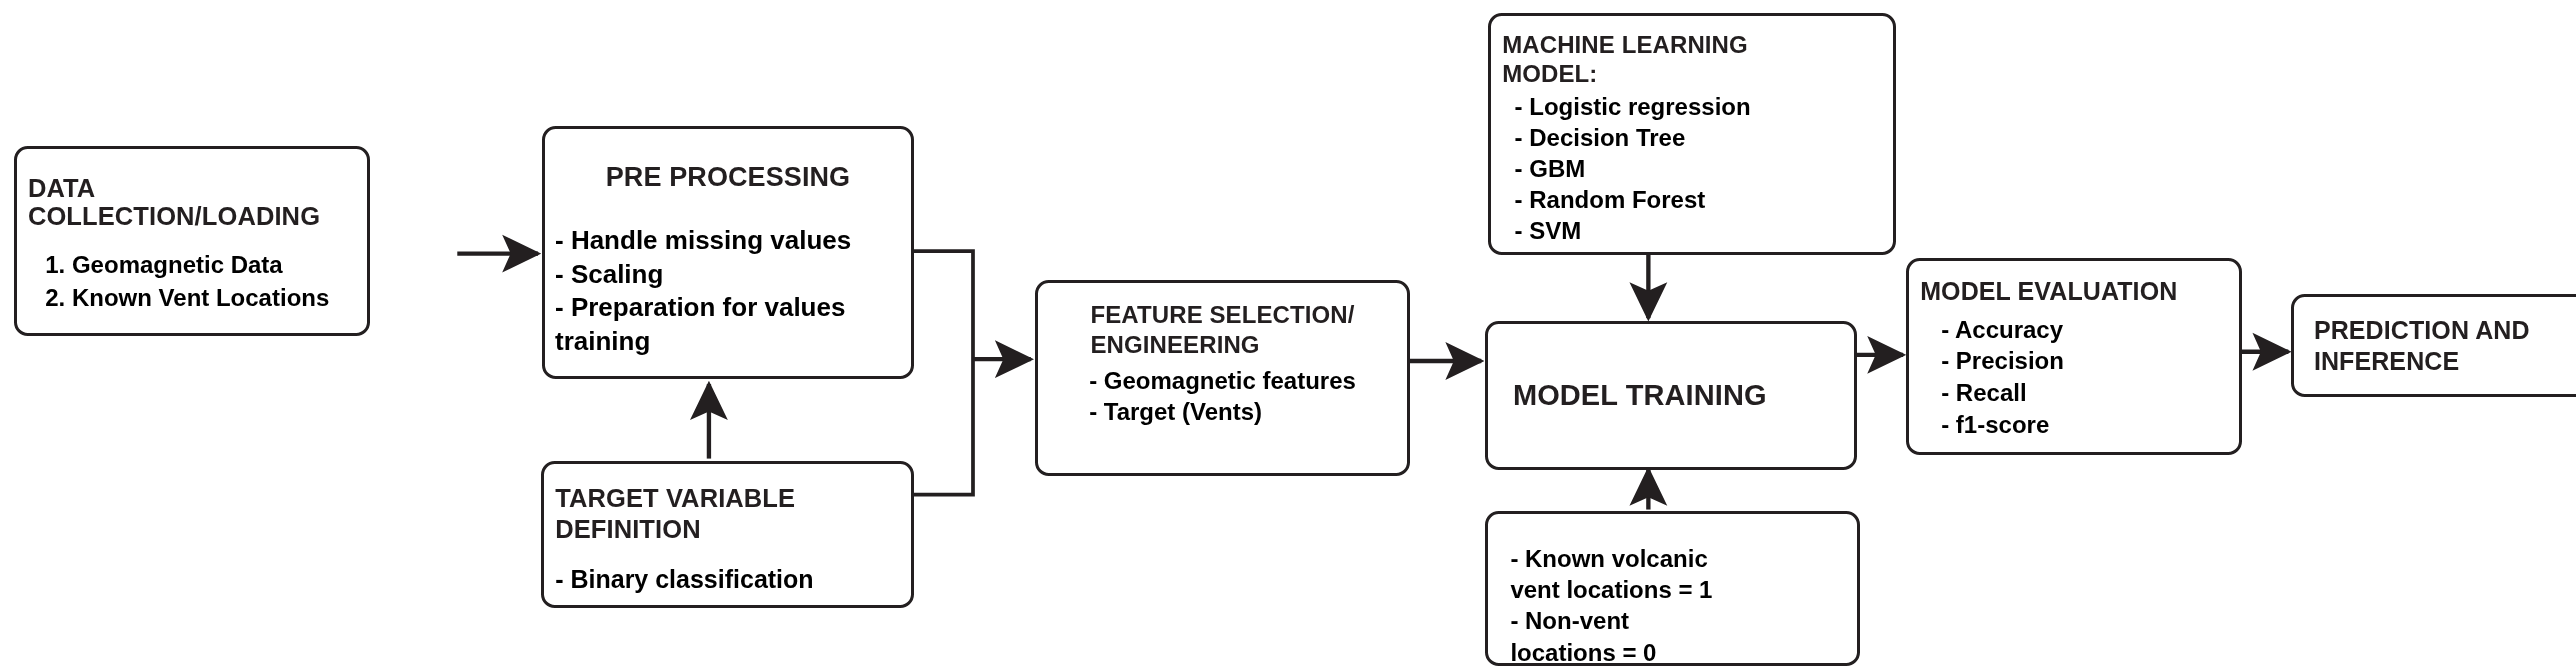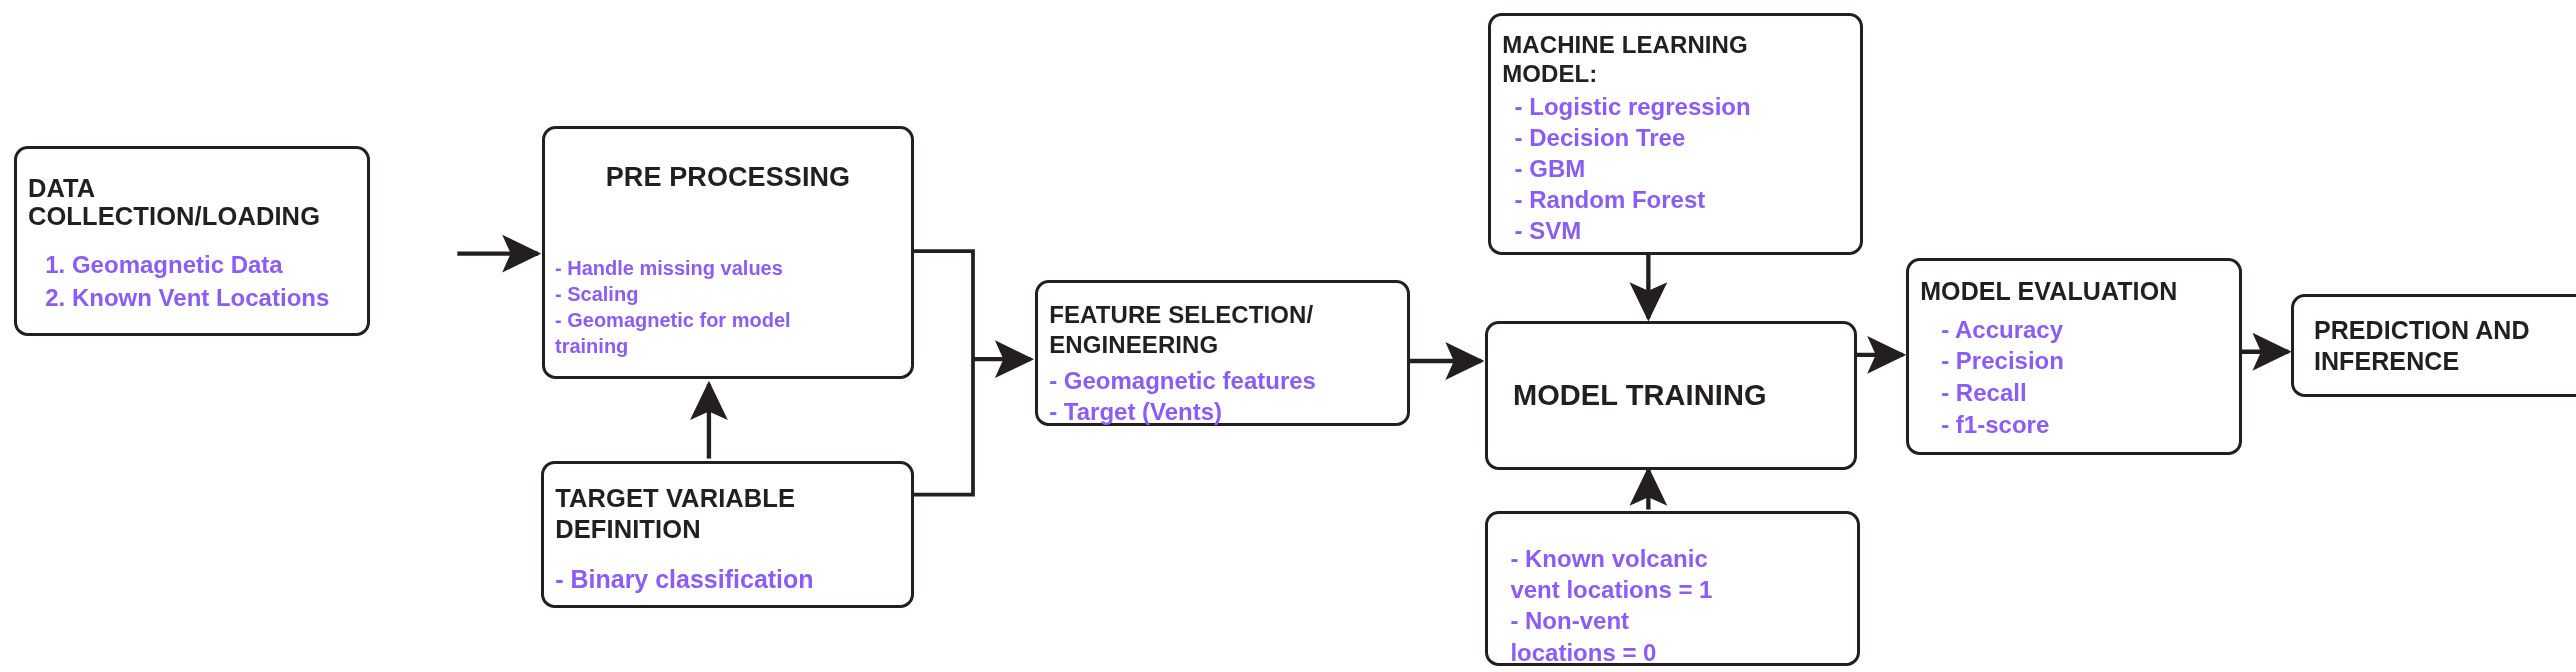--- a/index.html
+++ b/index.html
@@ -39,21 +39,21 @@
   .node .title {
     font-weight: bold;
     color: #231f20;
     letter-spacing: 0.1px;
     white-space: pre-line;
   }
   .node .bullets {
     list-style: none;
     margin: 0;
     padding: 0;
-    color: #8b5cf6;
+    color: #000000;
     font-weight: bold;
   }
   .node .bullets li {
     white-space: pre-line;
   }
 
   
   #node-data-collection {
     left: 13.7px; top: 146px; width: 356px; height: 190px;
     padding: 8.7px 11.2px 11.2px 11.2px;
@@ -62,43 +62,44 @@
   #node-data-collection .title { font-size: 25.5px; line-height: 1.12; margin-top: 16px; }
   #node-data-collection .bullets { font-size: 24px; line-height: 1.36; margin-top: 18.6px; padding-left: 17.4px; }
 
   
   #node-preprocessing {
     left: 542px; top: 126px; width: 372px; height: 253px;
     padding: 17px 10px;
     justify-content: space-between;
   }
   #node-preprocessing .title { font-size: 27px; text-align: center; margin-top: 16px; }
-  #node-preprocessing .bullets { font-size: 20px; line-height: 1.30; margin-top: 12px; }
+  #node-preprocessing .bullets { font-size: 26px; line-height: 1.30; margin-top: 12px; }
 
   
   #node-target-variable {
     left: 541px; top: 461px; width: 373px; height: 147px;
     padding: 6.2px 11.2px;
     justify-content: flex-start;
   }
   #node-target-variable .title { font-size: 25.5px; line-height: 1.22; margin-top: 12.4px; }
   #node-target-variable .bullets { font-size: 25px; line-height: 1.3; margin-top: 18.6px; }
 
   
   #node-feature-selection {
-    left: 1035px; top: 280px; width: 375px; height: 146px;
+    left: 1035px; top: 280px; width: 375px; height: 196px;
     padding: 6.2px 11.2px;
     justify-content: flex-start;
+    align-items: center;
   }
   #node-feature-selection .title { font-size: 24px; line-height: 1.22; margin-top: 11.2px; }
   #node-feature-selection .bullets { font-size: 24px; line-height: 1.30; margin-top: 6.2px; }
 
   
   #node-ml-model {
-    left: 1488px; top: 13px; width: 375px; height: 242px;
+    left: 1488px; top: 13px; width: 408px; height: 242px;
     padding: 5px 11.2px;
     justify-content: flex-start;
   }
   #node-ml-model .title { font-size: 24px; line-height: 1.22; margin-top: 8.7px; }
   #node-ml-model .bullets { font-size: 24px; line-height: 1.30; margin-top: 2.5px; padding-left: 12.4px; }
 
   
   #node-model-training {
     left: 1485px; top: 321px; width: 372px; height: 149px;
     padding: 5px 11.2px;
@@ -183,21 +184,21 @@
       <li>1. Geomagnetic Data</li>
       <li>2. Known Vent Locations</li>
     </ul>
   </div>
 
   <div class="node" id="node-preprocessing">
     <div class="title">PRE PROCESSING</div>
     <ul class="bullets">
       <li>- Handle missing values</li>
       <li>- Scaling</li>
-      <li>- Geomagnetic for model
+      <li>- Preparation for values
 training</li>
     </ul>
   </div>
 
   <div class="node" id="node-target-variable">
     <div class="title">TARGET VARIABLE
 DEFINITION</div>
     <ul class="bullets">
       <li>- Binary classification</li>
     </ul>

